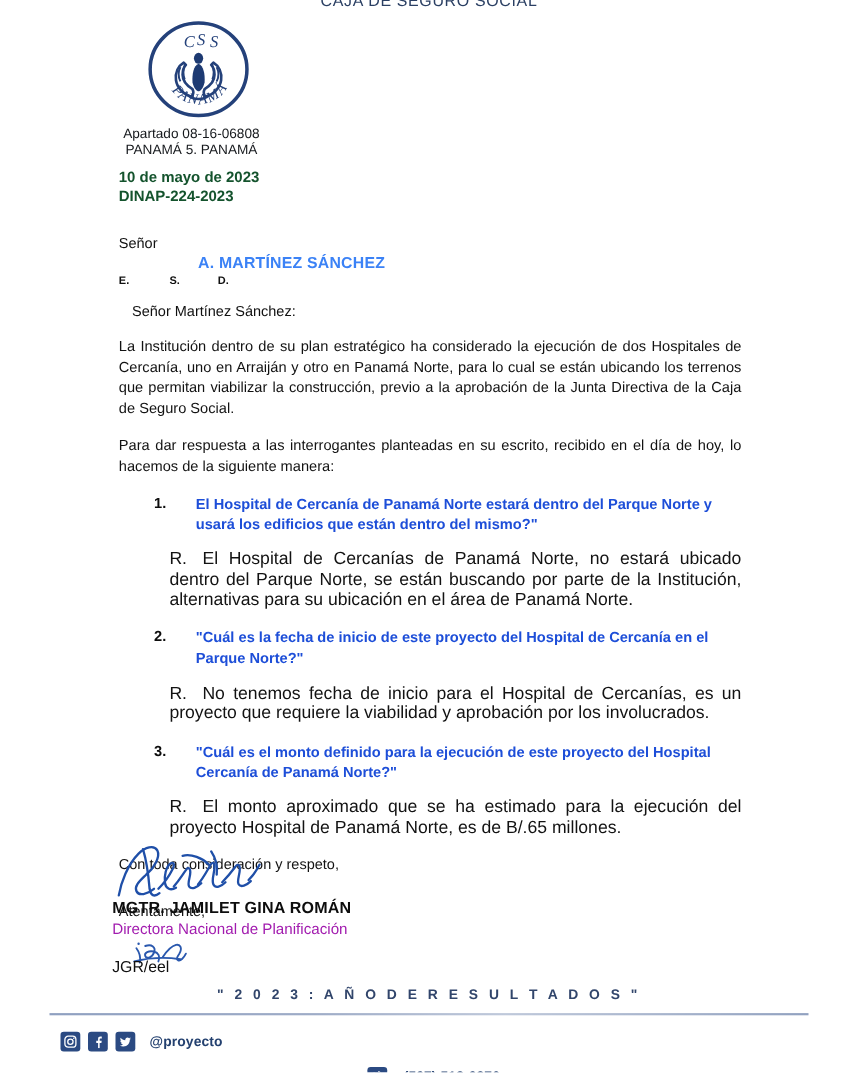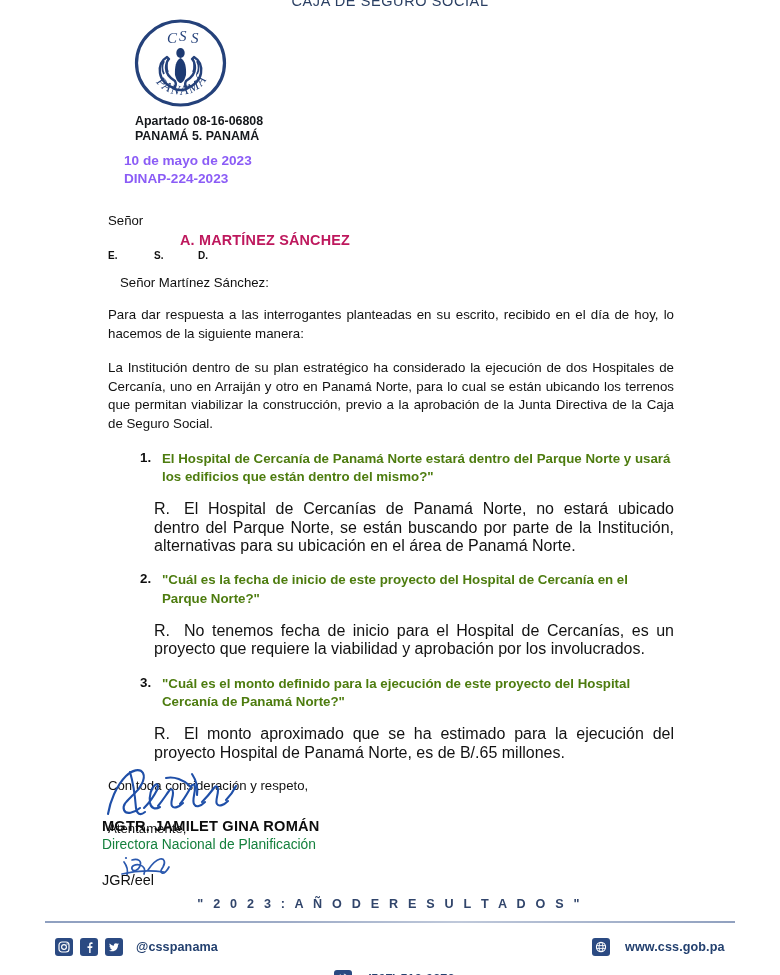--- a/index.html
+++ b/index.html
@@ -42,54 +42,52 @@
     position: absolute;
     left: 131px;
     top: 17px;
     width: 99px;
     height: 92px;
   }
   .addr {
     position: absolute;
     left: 112px;
     top: 114px;
-    text-align: left;
+    text-align: center;
     font-size: 12.4px;
     line-height: 14.5px;
     color: #15181c;
-    font-weight: 700;
-    margin-left: 23px;
+    font-weight: 400;
   }
 
   
   .meta {
     position: absolute;
     left: 108px;
     top: 152px;
     font-size: 13.6px;
     line-height: 17.5px;
-    color: #8b5cf6;
-    font-weight: 700;
-    margin-left: 16px;
+    color: #14532d;
+    font-weight: 700;
   }
 
   .salut-senor {
     position: absolute;
     left: 108px;
     top: 213px;
     font-size: 13.2px;
     color: #101010;
   }
   .addressee {
     position: absolute;
     left: 180px;
     top: 232px;
     font-size: 14.4px;
     font-weight: 700;
-    color: #be185d;
+    color: #3b82f6;
     letter-spacing: 0.2px;
   }
   .esd {
     position: absolute;
     left: 108px;
     top: 250px;
     font-size: 10px;
     font-weight: 600;
     color: #101010;
   }
@@ -134,21 +132,22 @@
     flex: 0 0 22px;
     font-size: 13.3px;
     font-weight: 700;
     color: #0d0d0d;
   }
   .q-text {
     flex: 1;
     font-size: 13.3px;
     line-height: 18.3px;
     font-weight: 700;
-    color: #4d7c0f;
+    color: #1d4ed8;
+    margin-left: 16px;
   }
   .a-row {
     margin: 0 0 16px 46px;
     font-size: 16px;
     line-height: 18.4px;
     color: #121212;
     text-align: justify;
   }
   .a-row .rlabel {
     font-weight: 400;
@@ -188,21 +187,21 @@
     font-weight: 700;
     color: #0d0d0d;
     letter-spacing: 0.2px;
     white-space: nowrap;
   }
   .signer-role {
     position: absolute;
     left: 2px;
     top: 75px;
     font-size: 13.8px;
-    color: #15803d;
+    color: #a21caf;
     white-space: nowrap;
   }
   .initials-scribble {
     position: absolute;
     left: 20px;
     top: 92px;
     width: 54px;
     height: 24px;
   }
   .initials {
@@ -321,22 +320,22 @@
   </div>
 
   <div class="salut-senor">Señor</div>
   <div class="addressee">A. MARTÍNEZ SÁNCHEZ</div>
   <div class="esd">
     <span class="e">E.</span><span class="s">S.</span><span class="d">D.</span>
   </div>
 
   <div class="body-block">
     <div class="greeting">Señor Martínez Sánchez:</div>
+    <p class="para">La Institución dentro de su plan estratégico ha considerado la ejecución de dos Hospitales de Cercanía, uno en Arraiján y otro en Panamá Norte, para lo cual se están ubicando los terrenos que permitan viabilizar la construcción, previo a la aprobación de la Junta Directiva de la Caja de Seguro Social.</p>
     <p class="para">Para dar respuesta a las interrogantes planteadas en su escrito, recibido en el día de hoy, lo hacemos de la siguiente manera:</p>
-    <p class="para">La Institución dentro de su plan estratégico ha considerado la ejecución de dos Hospitales de Cercanía, uno en Arraiján y otro en Panamá Norte, para lo cual se están ubicando los terrenos que permitan viabilizar la construcción, previo a la aprobación de la Junta Directiva de la Caja de Seguro Social.</p>
 
     <ol class="qlist">
       <li>
         <div class="q-row">
           <div class="q-num">1.</div>
           <div class="q-text">El Hospital de Cercanía de Panamá Norte estará dentro del Parque Norte y usará los edificios que están dentro del mismo?"</div>
         </div>
         <div class="a-row"><span class="rlabel">R.</span><span>El Hospital de Cercanías de Panamá Norte, no estará ubicado dentro del Parque Norte, se están buscando por parte de la Institución, alternativas para su ubicación en el área de Panamá Norte.</span></div>
       </li>
       <li>
@@ -407,39 +406,29 @@
       <span class="sicon">
         <svg width="12" height="12" viewBox="0 0 12 12" aria-hidden="true">
           <path d="M7.6 12V7.1h1.6l0.25-1.9H7.6V4c0-0.55 0.15-0.92 0.94-0.92h1V1.38C9.36 1.35 8.85 1.3 8.26 1.3c-1.25 0-2.1 0.76-2.1 2.16v1.74H4.5v1.9h1.66V12z" fill="#ffffff"></path>
         </svg>
       </span>
       <span class="sicon">
         <svg width="12" height="12" viewBox="0 0 12 12" aria-hidden="true">
           <path d="M11 3.1c-0.37 0.17-0.77 0.28-1.18 0.33 0.42-0.26 0.75-0.66 0.9-1.14-0.4 0.24-0.84 0.41-1.3 0.5C9.04 2.39 8.5 2.15 7.9 2.15c-1.13 0-2.05 0.93-2.05 2.07 0 0.16 0.02 0.32 0.05 0.47-1.7-0.09-3.2-0.91-4.21-2.17-0.18 0.31-0.28 0.66-0.28 1.04 0 0.72 0.36 1.35 0.91 1.72-0.34-0.01-0.65-0.1-0.93-0.26v0.03c0 1 0.71 1.84 1.64 2.03-0.17 0.05-0.35 0.07-0.54 0.07-0.13 0-0.26-0.01-0.39-0.04 0.26 0.82 1.02 1.42 1.92 1.44-0.7 0.56-1.59 0.89-2.55 0.89-0.17 0-0.33-0.01-0.49-0.03 0.91 0.59 1.99 0.93 3.15 0.93 3.78 0 5.85-3.16 5.85-5.9 0-0.09 0-0.18-0.01-0.27 0.4-0.29 0.75-0.66 1.03-1.08z" fill="#ffffff"></path>
         </svg>
       </span>
-      <span class="ftext">@csspanama</span>
+      <span class="ftext">@proyecto</span>
     </div>
 
     <div class="fgroup phone">
       <span class="sicon">
         <svg width="12" height="12" viewBox="0 0 12 12" aria-hidden="true">
           <path d="M3.3 1.5 C2.6 1.5 1.8 2.3 1.8 3.2 c0 3.6 3.4 7 7 7 0.9 0 1.7-0.8 1.7-1.5 0-0.3-0.2-0.5-0.4-0.6L8.6 7.3 c-0.3-0.1-0.6 0-0.8 0.2L7.2 8.2 C6.1 7.6 4.4 5.9 3.8 4.8 l0.7-0.6 c0.2-0.2 0.3-0.5 0.2-0.8 L4 1.9 C3.9 1.7 3.6 1.5 3.3 1.5 Z" fill="#ffffff"></path>
           <path d="M7.2 1.2 c1.8 0.2 3.2 1.6 3.5 3.4" fill="none" stroke="#ffffff" stroke-width="0.9" stroke-linecap="round"></path>
         </svg>
       </span>
       <span class="ftext">(507) 513-0276</span>
     </div>
 
-    <div class="fgroup web">
-      <span class="sicon">
-        <svg width="12" height="12" viewBox="0 0 12 12" aria-hidden="true">
-          <circle cx="6" cy="6" r="4.6" fill="none" stroke="#ffffff" stroke-width="1.1"></circle>
-          <ellipse cx="6" cy="6" rx="2" ry="4.6" fill="none" stroke="#ffffff" stroke-width="0.9"></ellipse>
-          <path d="M1.6 4.6 H10.4 M1.6 7.4 H10.4" stroke="#ffffff" stroke-width="0.9" fill="none"></path>
-        </svg>
-      </span>
-      <span class="ftext">www.css.gob.pa</span>
-    </div>
 
   </div>
 
 </div>
 
 </body></html>

